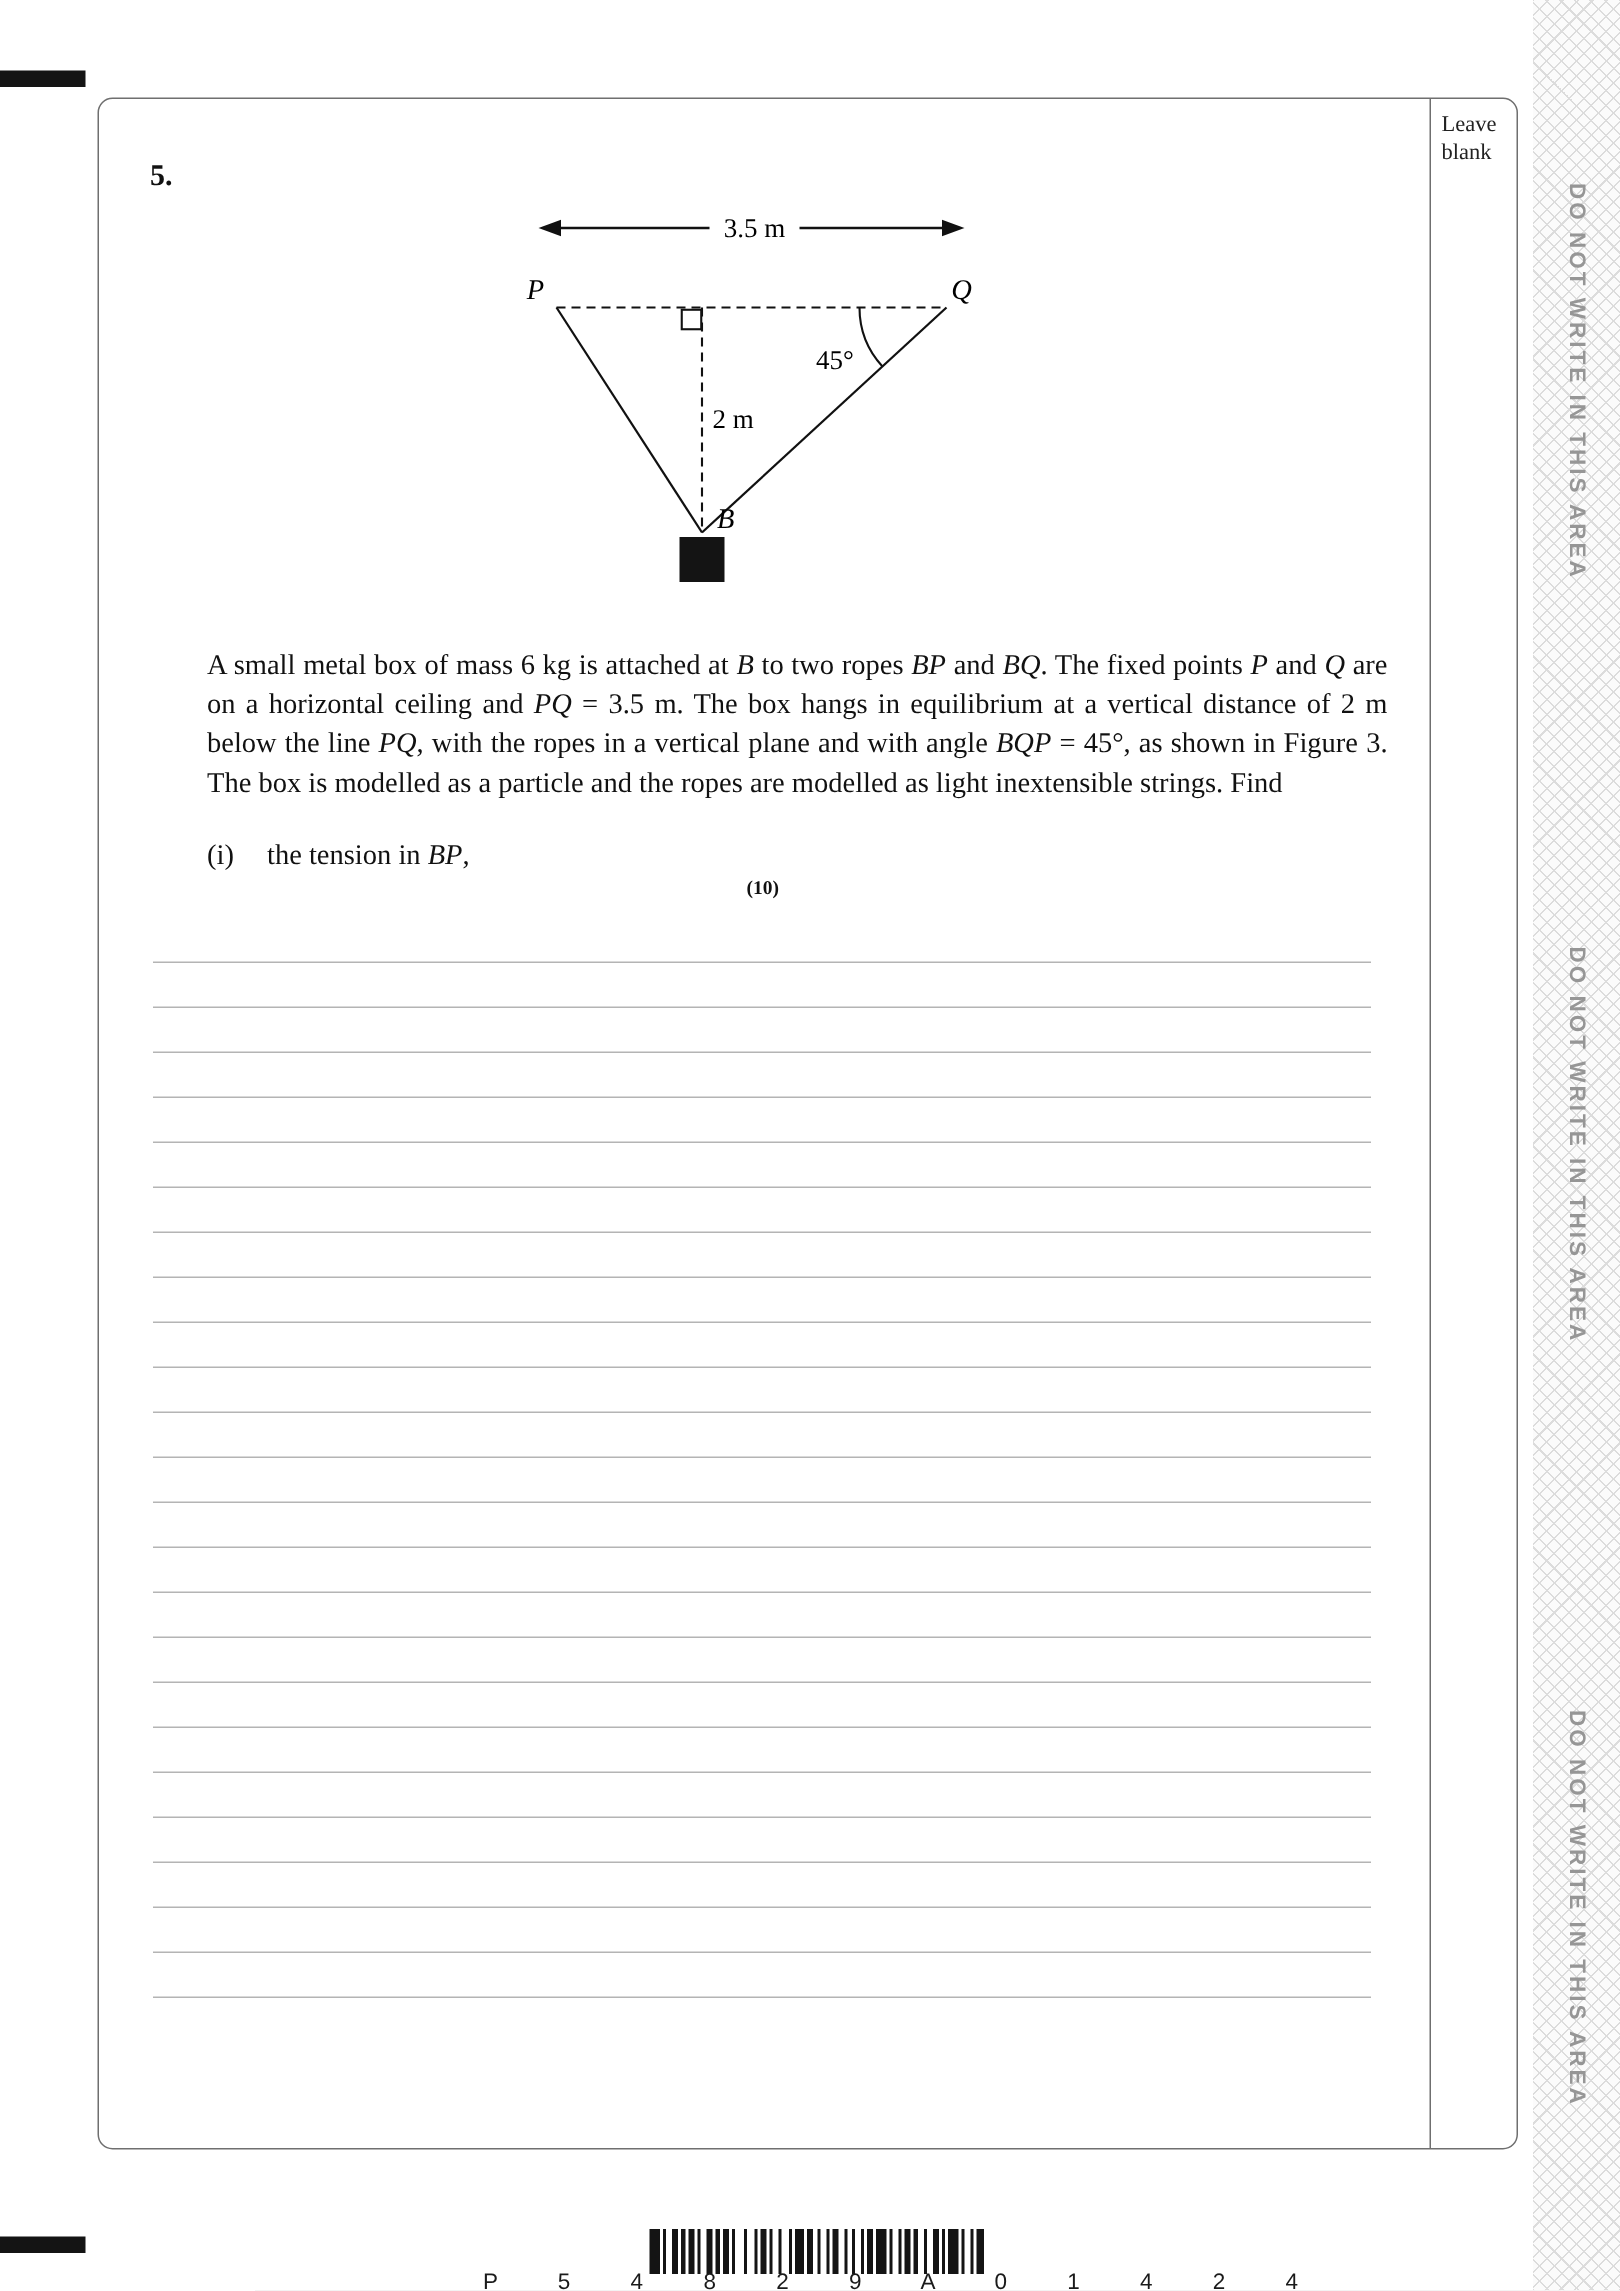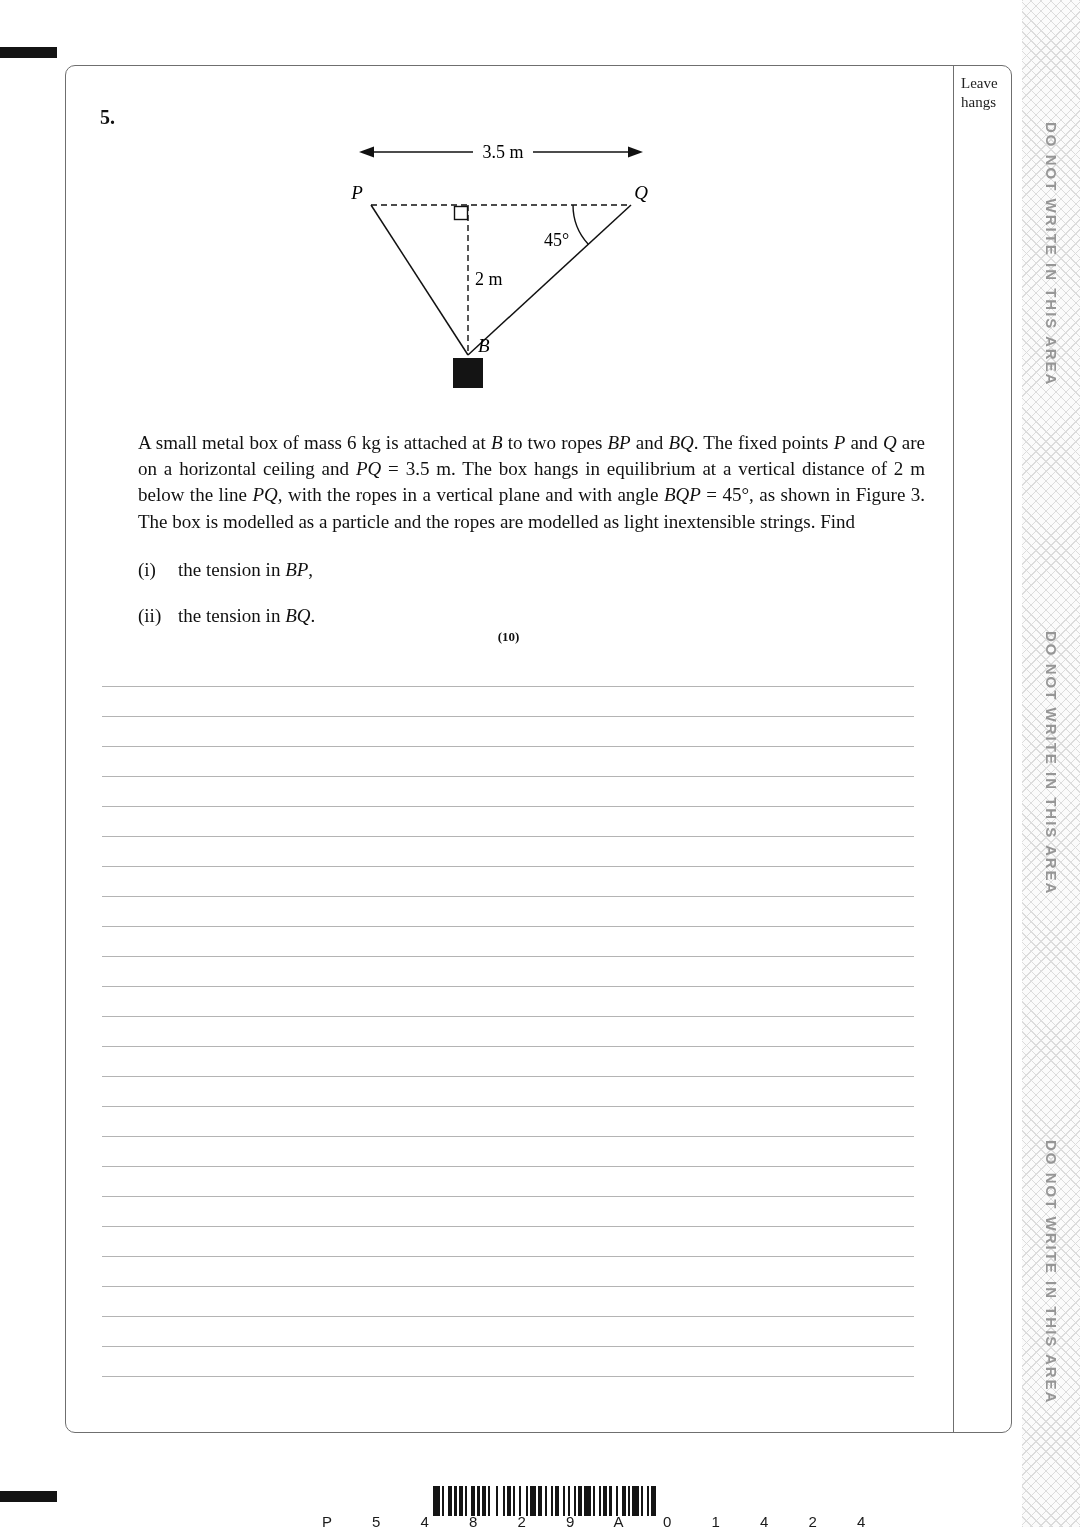--- a/index.html
+++ b/index.html
@@ -108,24 +108,20 @@
       </div>
 
 
       <p class="intro"><span>A small metal box of mass 6 kg is attached at </span><i>B</i><span> to two ropes </span><i>BP</i><span> and </span><i>BQ</i><span>.  The fixed points </span><i>P</i><span> and </span><i>Q</i><span> are on a horizontal ceiling and </span><i>PQ</i><span> = 3.5 m.  The box hangs in equilibrium at a vertical distance of 2 m below the line </span><i>PQ</i><span>, with the ropes in a vertical plane and with angle </span><i>BQP</i><span> = 45°, as shown in Figure 3.  The box is modelled as a particle and the ropes are modelled as light inextensible strings.  Find</span></p>
 
       <div class="part">
         <span class="part-label">(i)</span>
         <span><span>the tension in </span><i>BP</i><span>,</span></span>
       </div>
 
-      <div class="part">
-        <span class="part-label">(ii)</span>
-        <span><span>the tension in </span><i>BQ</i><span>.</span></span>
-      </div>
 
       <div class="marks">(10)</div>
 
       <div class="answer-lines">
           <div class="answer-line"></div>
           <div class="answer-line"></div>
           <div class="answer-line"></div>
           <div class="answer-line"></div>
           <div class="answer-line"></div>
           <div class="answer-line"></div>
@@ -144,21 +140,21 @@
           <div class="answer-line"></div>
           <div class="answer-line"></div>
           <div class="answer-line"></div>
           <div class="answer-line"></div>
           <div class="answer-line"></div>
           <div class="answer-line"></div>
         </div>
 
     </div>
 
-    <div class="leave-col">Leave hangs</div>
+    <div class="leave-col">Leave blank</div>
   </div>
 
   <div class="footer-pagenum">14</div>
 
   <div class="barcode-wrap">
     <div class="barcode">
         <div class="bar" style="width: 6.3px; background: rgb(20, 20, 20);"></div>
         <div class="bar" style="width: 2.1px; background: transparent;"></div>
         <div class="bar" style="width: 2.1px; background: rgb(20, 20, 20);"></div>
         <div class="bar" style="width: 4.2px; background: transparent;"></div>

